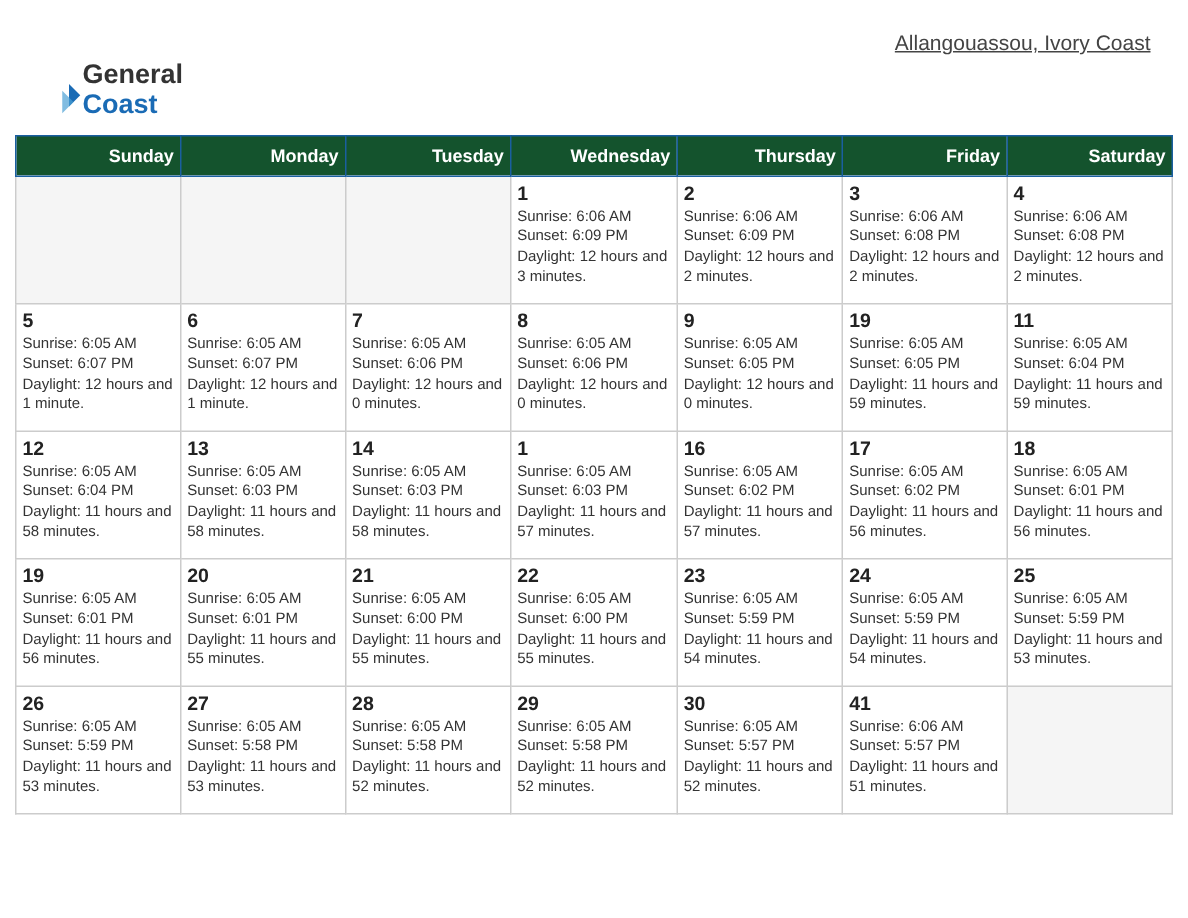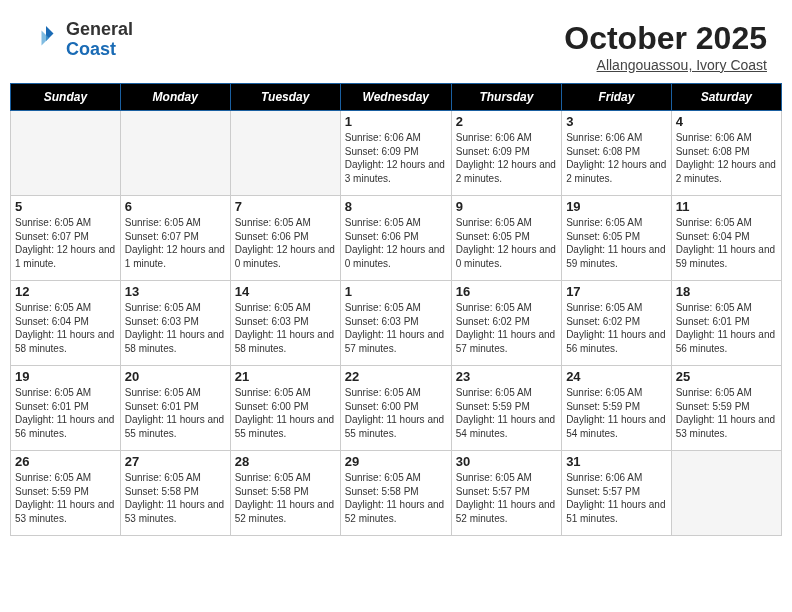--- a/index.html
+++ b/index.html
@@ -11,22 +11,23 @@
       padding: 10px;
     }
     .header {
       display: flex;
       justify-content: space-between;
       align-items: flex-start;
       padding: 10px 15px 5px 15px;
     }
     .logo {
       display: flex;
-      align-items: flex-start;
-      gap: 11px;
+      align-items: flex-end;
+      gap: 0;
+      margin-top: 20px;
     }
     .logo-text {
       font-size: 18px;
       font-weight: bold;
       line-height: 1.1;
     }
     .logo-text .general { color: #333; }
     .logo-text .blue { color: #1a6bb5; }
     .logo-icon {
       width: 30px;
@@ -44,27 +45,26 @@
       font-size: 14px;
       color: #444;
       text-decoration: underline;
     }
     .calendar {
       width: 100%;
       border-collapse: collapse;
       margin: 5px 0;
     }
     .calendar th {
-      background-color: #000000;
+      background-color: #14532d;
       color: white;
       padding: 6px 4px;
       font-size: 12px;
-      text-align: center;
+      text-align: right;
       border: 1px solid #1a5fa0;
-      font-style: italic;
     }
     .calendar td {
       border: 1px solid #ccc;
       vertical-align: top;
       padding: 3px 4px;
       width: 113px;
       min-height: 80px;
       font-size: 10px;
       color: #333;
       background: #fff;
@@ -98,21 +98,20 @@
     <svg class="logo-icon" viewBox="0 0 40 40">
       <polygon points="28,8 38,18 28,28" fill="#1a6bb5"></polygon>
       <polygon points="22,14 32,24 22,34" fill="#4a9fd4" opacity="0.7"></polygon>
     </svg>
     <div class="logo-text">
       <div><span class="general">General</span></div>
       <div><span class="blue">Coast</span></div>
     </div>
   </div>
   <div class="title-area">
-    <div class="month-title">October 2025</div>
     <div class="location">Allangouassou, Ivory Coast</div>
   </div>
 </div>
 
 <table class="calendar">
   <thead>
     <tr>
     <th>Sunday</th>
         <th>Monday</th>
         <th>Tuesday</th>
@@ -309,21 +308,21 @@
 Sunset: 5:58 PM
 Daylight: 11 hours and 52 minutes.</div>
         </td>
         <td>
           <div class="day-number">30</div>
           <div class="day-info" style="white-space: pre-line;">Sunrise: 6:05 AM
 Sunset: 5:57 PM
 Daylight: 11 hours and 52 minutes.</div>
         </td>
         <td>
-          <div class="day-number">31</div>
+          <div class="day-number">41</div>
           <div class="day-info" style="white-space: pre-line;">Sunrise: 6:06 AM
 Sunset: 5:57 PM
 Daylight: 11 hours and 51 minutes.</div>
         </td>
         <td class="empty"></td>
       </tr>
     </tbody>
 </table>
 
 </body></html>

